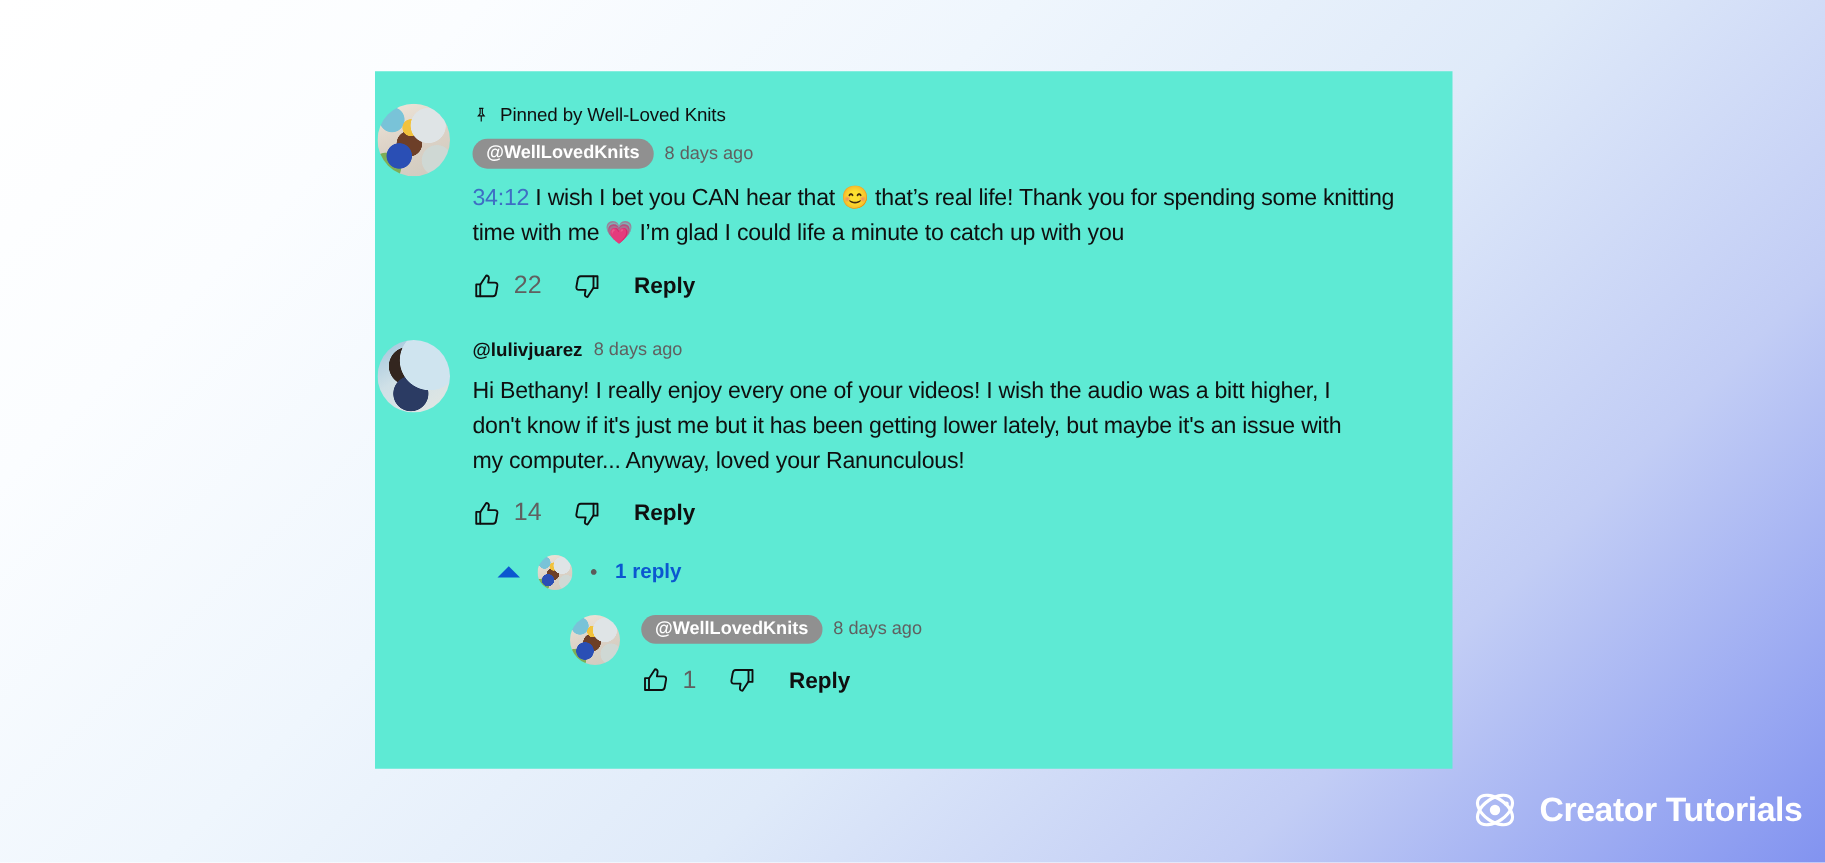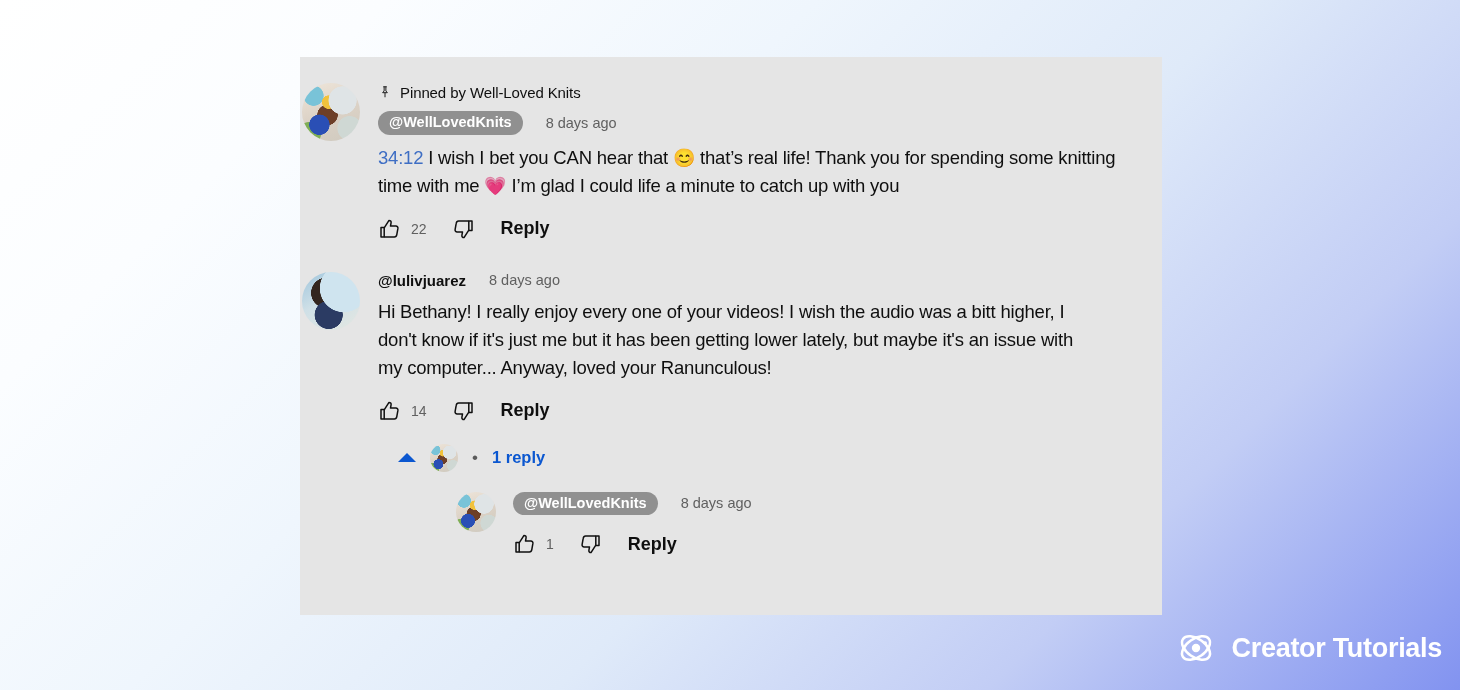--- a/index.html
+++ b/index.html
@@ -23,21 +23,21 @@
     position: relative;
   }
 
   
   .card {
     position: absolute;
     left: 300px;
     top: 57px;
     width: 862px;
     height: 558px;
-    background: #e5e5e5;
+    background: #5eead4;
     padding: 26px 0 0 0;
   }
 
   .comment {
     display: flex;
     align-items: flex-start;
     padding: 0 0 0 0;
   }
   .comment + .comment { margin-top: 28px; }
 
@@ -96,21 +96,21 @@
   }
   .pinned-text {
     font-size: 15px;
     color: #0f0f0f;
     letter-spacing: -0.1px;
   }
 
   .meta-row {
     display: flex;
     align-items: center;
-    gap: 23px;
+    gap: 9px;
     margin-bottom: 9px;
   }
   .author-chip {
     background: #909090;
     color: #ffffff;
     font-size: 14.5px;
     font-weight: bold;
     border-radius: 14px;
     padding: 4px 11px 5px;
     line-height: 1;
@@ -148,21 +148,21 @@
     margin-top: 14px;
     height: 30px;
   }
   .act-icon {
     width: 24px; height: 24px;
     color: #0f0f0f;
     display: inline-block;
     flex: 0 0 auto;
   }
   .like-count {
-    font-size: 14px;
+    font-size: 20px;
     color: #606060;
     margin: 0 0 0 9px;
   }
   .gap-dislike { margin-left: 24px; }
   .reply-btn {
     font-size: 18px;
     font-weight: bold;
     color: #0f0f0f;
     margin-left: 26px;
   }

